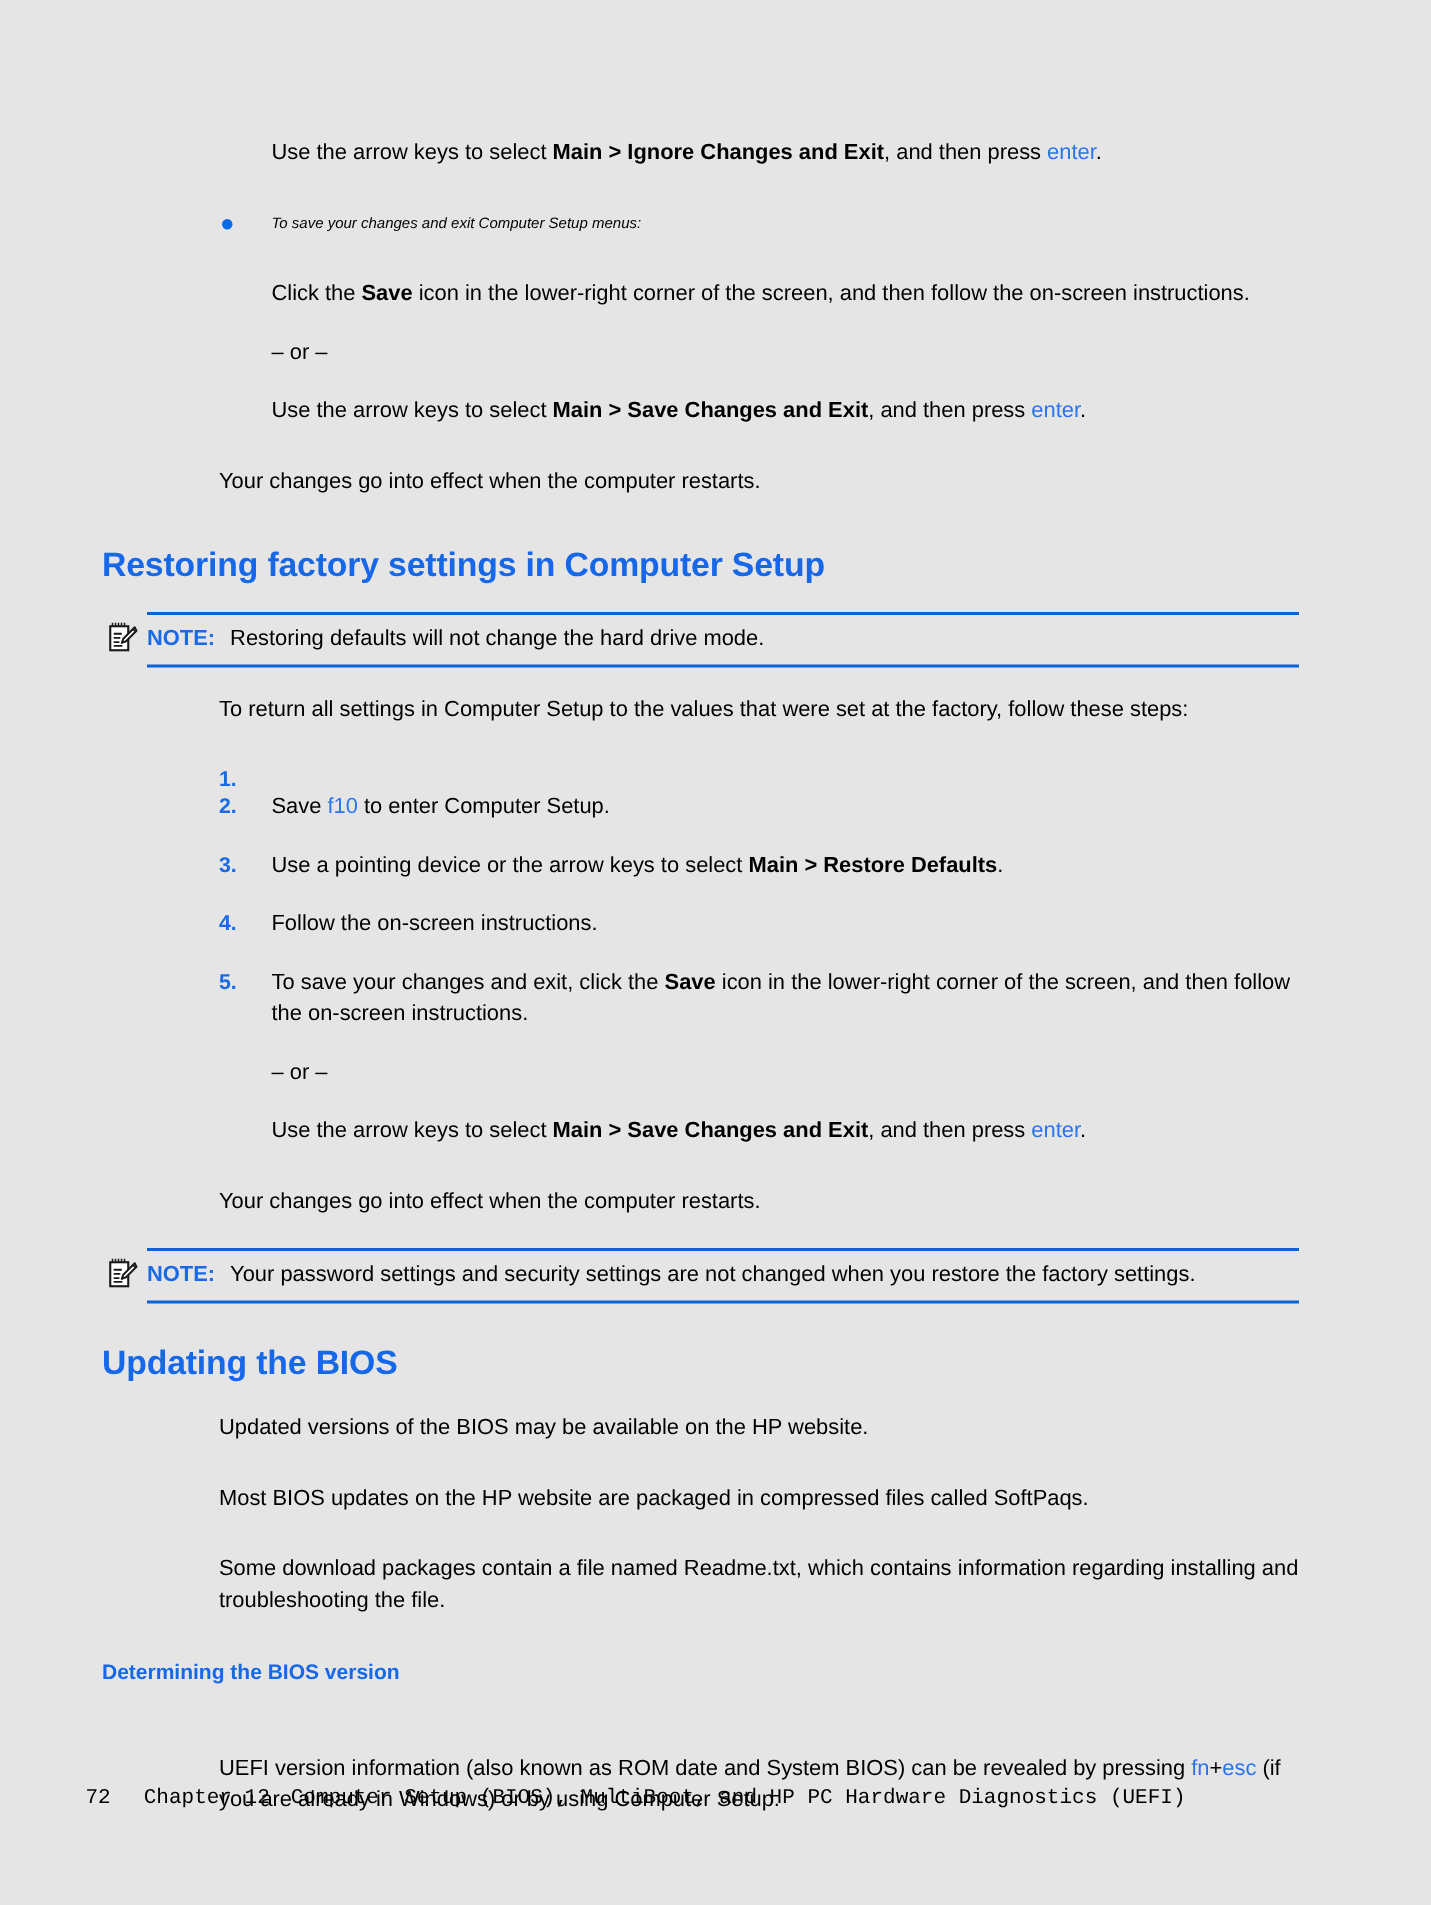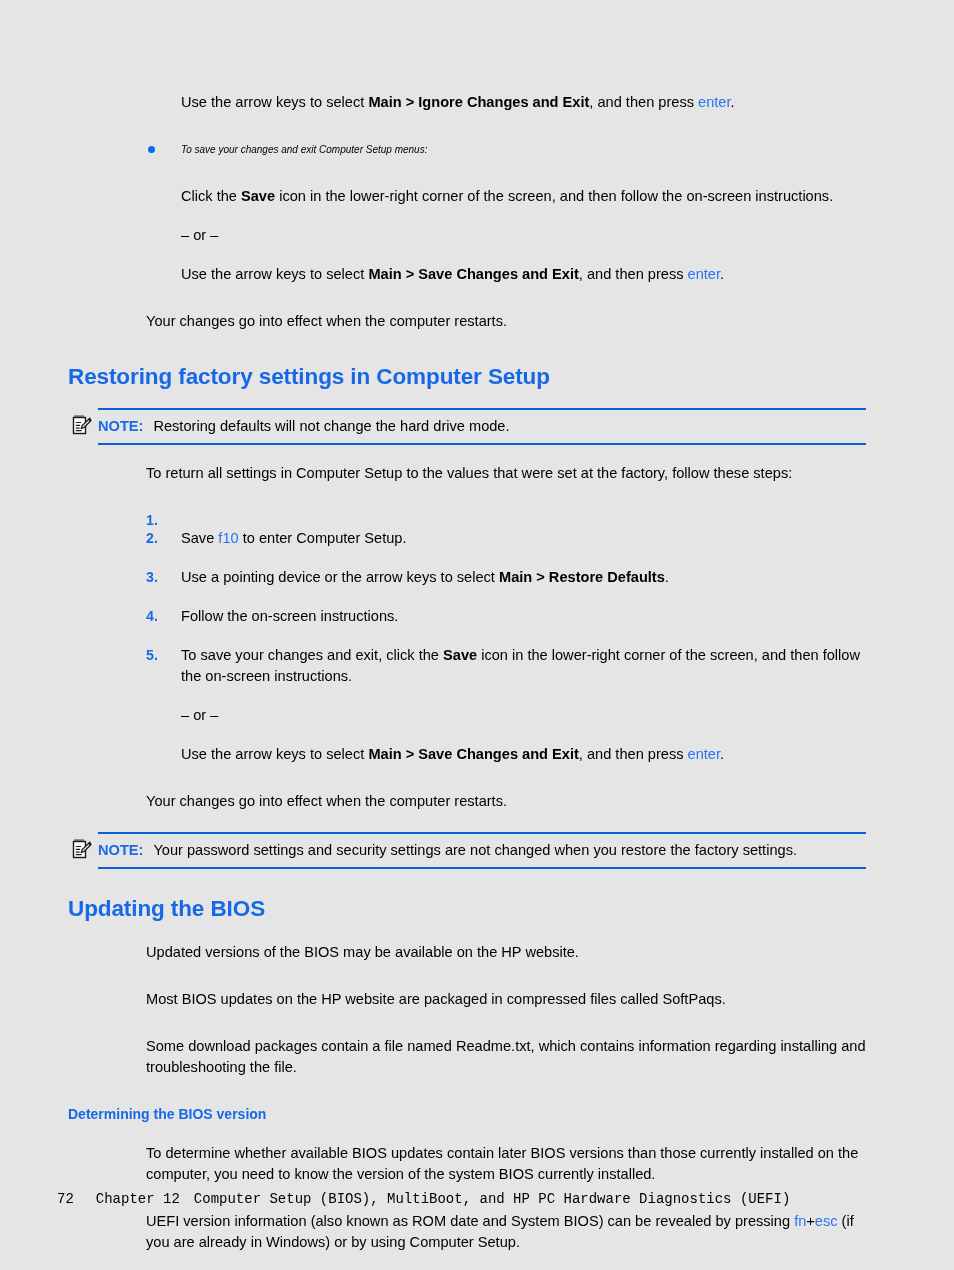--- a/index.html
+++ b/index.html
@@ -274,21 +274,20 @@
     <div class="gap-l"></div>
 
     <p class="para indent1">Some download packages contain a file named Readme.txt, which contains information regarding installing and troubleshooting the file.</p>
 
     <div style="height:25px"></div>
 
     <h2 class="h2">Determining the BIOS version</h2>
 
     <div style="height:18px"></div>
 
-    <p class="para indent1">To determine whether available BIOS updates contain later BIOS versions than those currently installed on the computer, you need to know the version of the system BIOS currently installed.</p>
 
     <div class="gap-l"></div>
 
     <p class="para indent1"><span>UEFI version information (also known as </span><span class="it">ROM date</span><span> and </span><span class="it">System BIOS</span><span>) can be revealed by pressing </span><span class="lnk">fn</span><span>+</span><span class="lnk">esc</span><span> (if you are already in Windows) or by using Computer Setup.</span></p>
 
   </div>
 
   <div class="footer"><span class="pagenum">72</span><span class="chap">Chapter 12</span><span>Computer Setup (BIOS), MultiBoot, and HP PC Hardware Diagnostics (UEFI)</span></div>
 </div>
 

